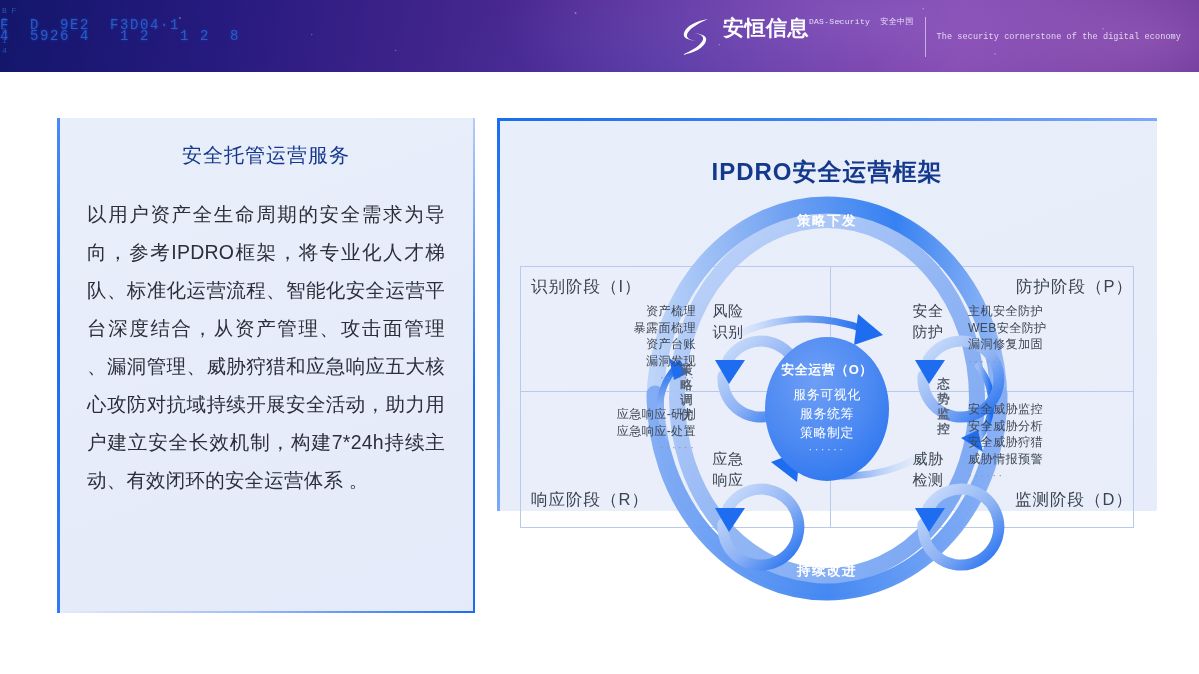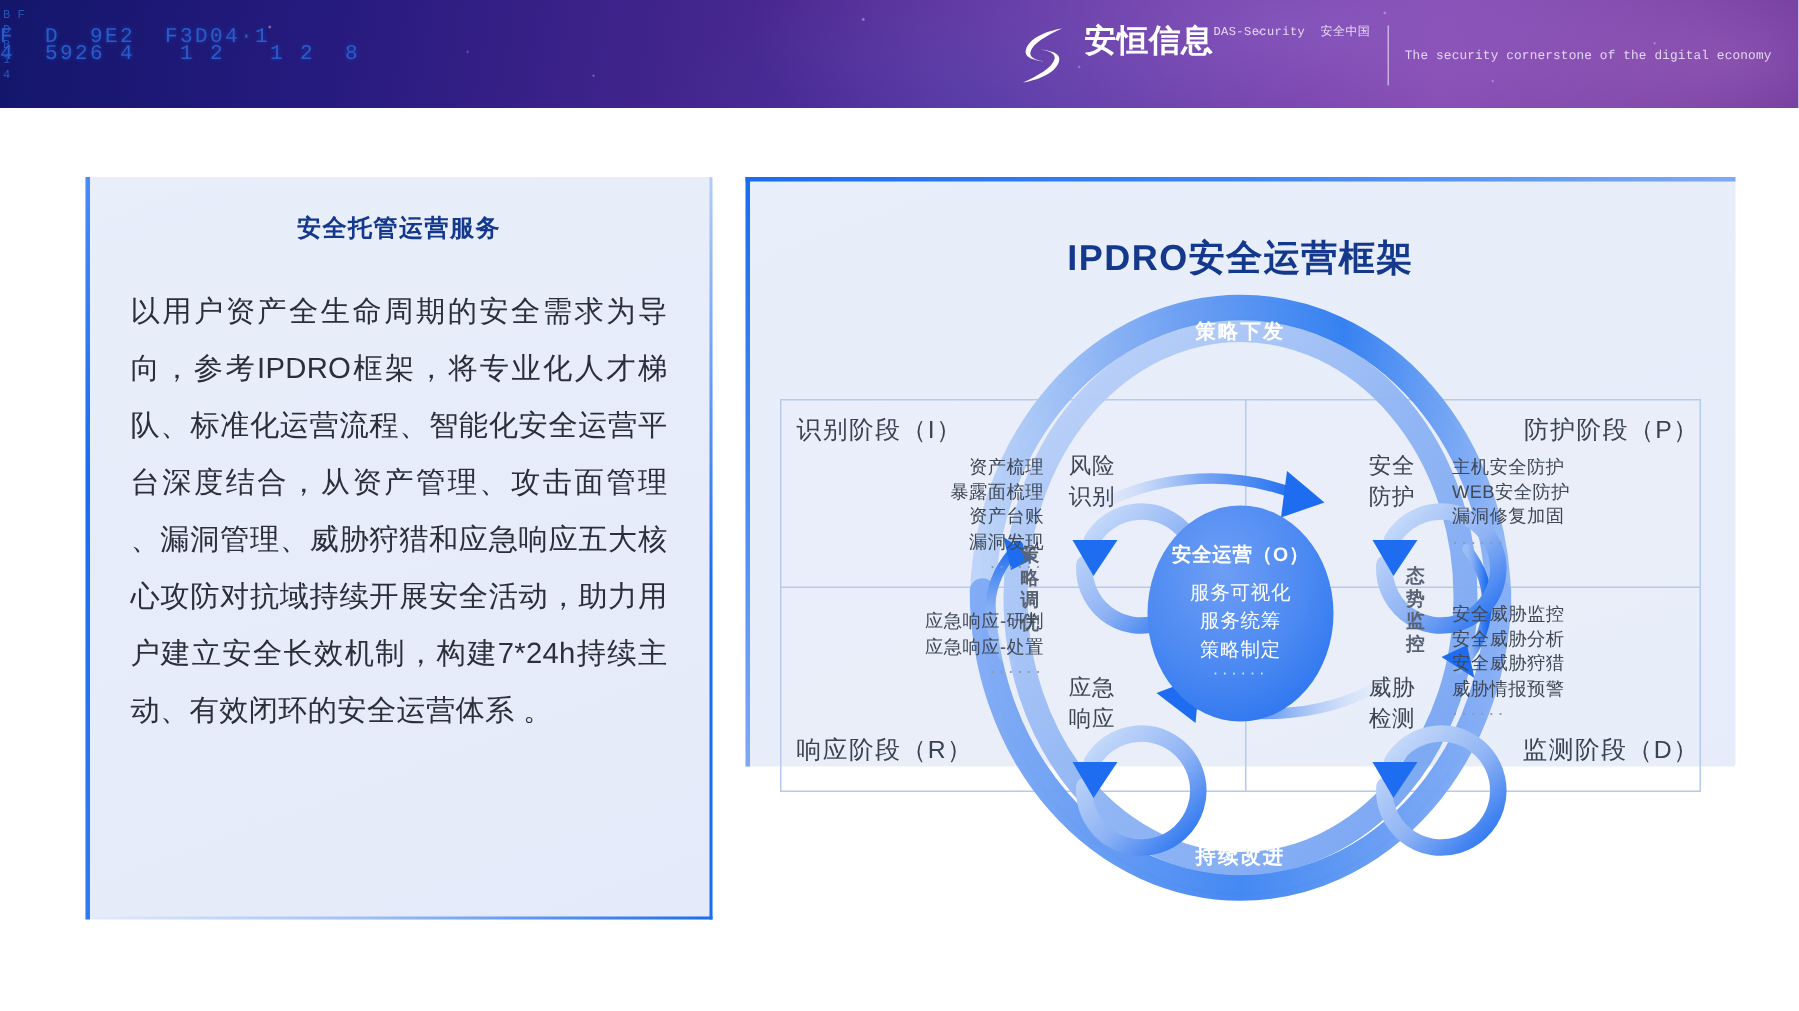--- a/index.html
+++ b/index.html
@@ -87,21 +87,21 @@
   }
   .left-panel::after {
     content:""; position:absolute; right:0; top:0; width:2px; height:100%;
     background:linear-gradient(180deg,rgba(26,108,240,.25) 0%, #1a6cf0 55%, #1a6cf0 100%);
   }
   .lp-bottomline {
     position:absolute; left:0; bottom:0; width:100%; height:2px;
     background:linear-gradient(90deg, rgba(26,108,240,0) 0%, rgba(26,108,240,.35) 45%, #1a6cf0 100%);
   }
   .lp-title {
-    text-align:center; font-size:16px; font-weight:bold; color:#14398c;
+    text-align:center; font-size:20px; font-weight:normal; color:#14398c;
     letter-spacing:1px; margin-bottom:26px;
   }
   .lp-body {
     font-size:19.5px; line-height:38px; color:#2a2f3a; letter-spacing:.2px;
     text-align:justify;
   }
 
   
   .right-panel {
     position:absolute; left:497px; top:118px; width:660px; height:393px;

